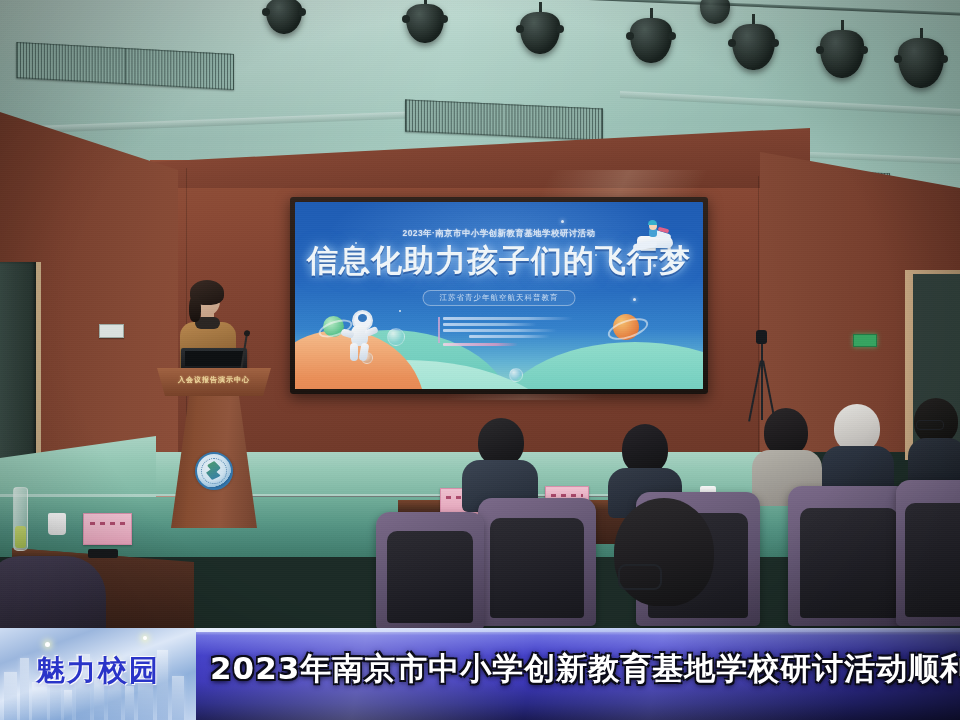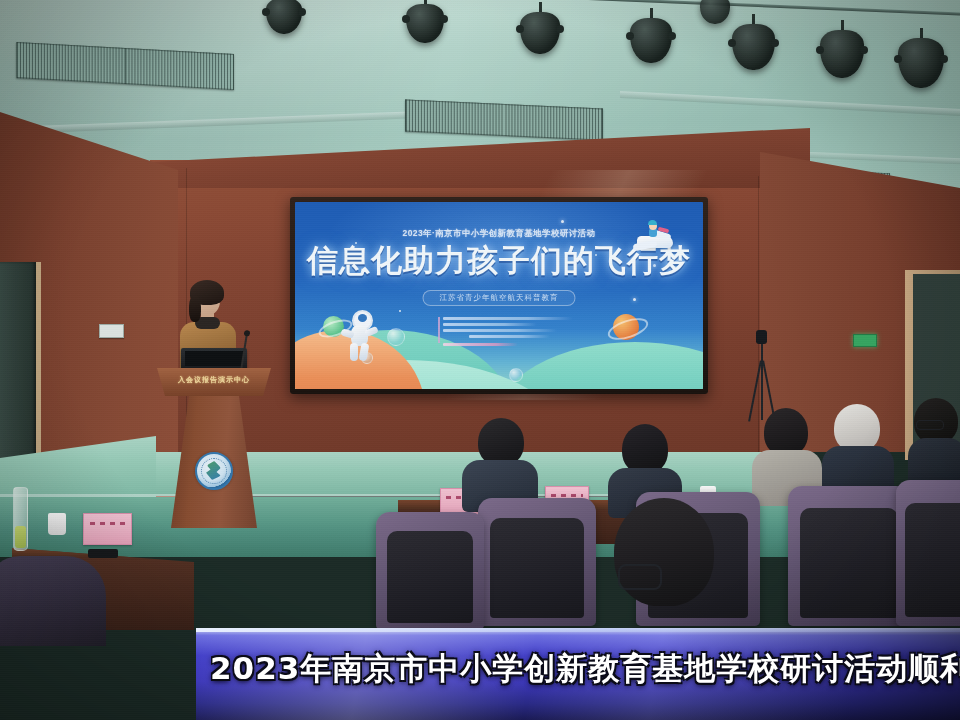--- a/index.html
+++ b/index.html
@@ -478,20 +478,40 @@
     <div class="person" style="left:-14px;top:556px;width:120px;height:90px;">
       <div class="p-body" style="left:0;top:0;width:120px;height:90px;border-radius:34px 40px 0 0;background:linear-gradient(160deg,#49425c,#221e2c);"></div>
     </div>
 
     <div class="vignette"></div>
     <div class="scan"></div>
   </div>
 
   <div id="lower">
 
+    <div id="lt-logo">
+      <div class="city">
+        <span style="left:4px;width:13px;height:48px;"></span>
+        <span style="left:20px;width:9px;height:62px;"></span>
+        <span style="left:32px;width:15px;height:38px;"></span>
+        <span style="left:50px;width:11px;height:56px;"></span>
+        <span style="left:64px;width:8px;height:30px;"></span>
+        <span style="left:76px;width:14px;height:66px;"></span>
+        <span style="left:94px;width:10px;height:42px;"></span>
+        <span style="left:108px;width:13px;height:58px;"></span>
+        <span style="left:125px;width:9px;height:34px;"></span>
+        <span style="left:138px;width:15px;height:52px;"></span>
+        <span style="left:157px;width:11px;height:70px;"></span>
+        <span style="left:172px;width:12px;height:44px;"></span>
+      </div>
+      <div class="sparkle" style="left:45px;top:14px;"></div>
+      <div class="sparkle" style="left:143px;top:8px;width:4px;height:4px;"></div>
+      <div class="sparkle" style="left:112px;top:30px;width:3px;height:3px;"></div>
+      <div id="lt-logo-text">魅力校园</div>
+    </div>
 
     <div id="lt-bar">
       <div class="sheen"></div>
       <div id="lt-text">2023年南京市中小学创新教育基地学校研讨活动顺利举行</div>
     </div>
     <div id="lt-toprule"></div>
   </div>
 
 </div>
 

